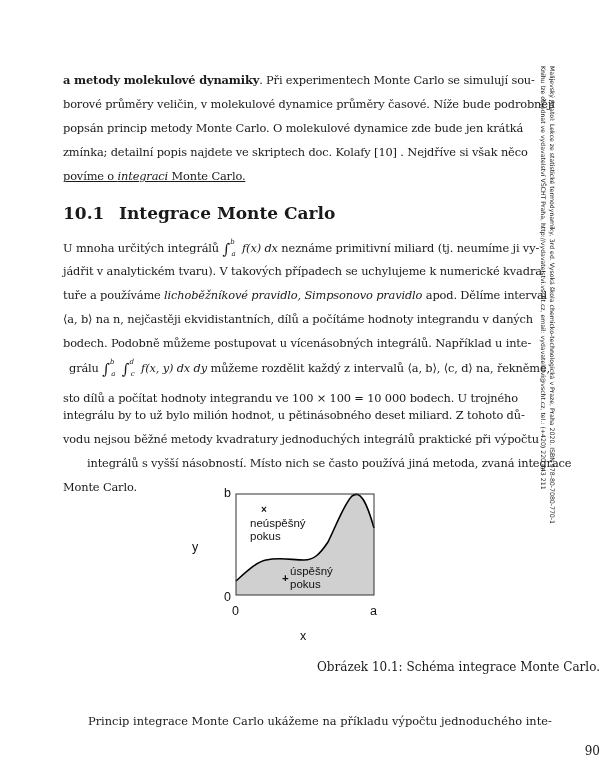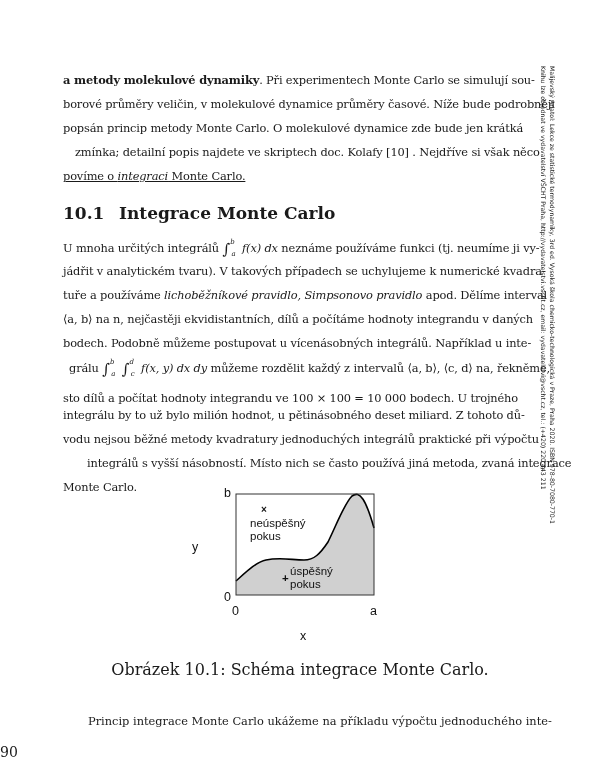--- a/index.html
+++ b/index.html
@@ -18,47 +18,47 @@
   .sup { top:-8px; }
   .sub { top:4px; left:-3px; }
   .math { font-style:italic; }
   .sidebar { position:absolute; left:537px; top:66px; width:20px; height:520px; }
   .sidebar .vt { position:absolute; left:0; top:0; transform-origin:0 0; transform:translate(20px,0) rotate(90deg);
                  font-family:"DejaVu Sans","Liberation Sans",sans-serif; font-size:6.2px; line-height:9px;
                  white-space:nowrap; color:#222; }
   .figure { position:absolute; left:180px; top:480px; width:240px; height:170px; }
   .fig-label { position:absolute; font-family:"Liberation Sans","DejaVu Sans",sans-serif; font-size:12.5px; color:#111; }
   .fig-anno { position:absolute; font-family:"Liberation Sans","DejaVu Sans",sans-serif; font-size:11.5px; line-height:13px; color:#111; }
-  .caption { position:absolute; left:0; width:600px; top:660px; text-align:center; font-size:16px; }
+  .caption { position:absolute; left:0; width:600px; top:660px; text-align:right; font-size:12px; }
   .last-para { position:absolute; left:88px; top:714px; font-size:11.4px; white-space:nowrap; width:409px; text-align:justify; text-align-last:justify; }
-  .pageno { position:absolute; left:0; width:600px; top:744px; text-align:left; font-size:14px; }
+  .pageno { position:absolute; left:0; width:600px; top:744px; text-align:right; font-size:12px; }
 </style>
 </head>
 <body>
 
 <div class="page">
 
   <div class="sidebar">
     <div class="vt">
       <div>Malijevský Anatol: Lekce ze statistické termodynamiky, 3rd ed. Vysoká škola chemicko-technologická v Praze, Praha 2020. ISBN 978-80-7080-770-1</div>
       <div>Knihu lze objednat ve vydavatelství VŠCHT Praha, http://vydavatelstvi.vscht.cz, email: vydavatelstvi@vscht.cz, tel.: (+420) 220 443 211</div>
     </div>
   </div>
 
   <div class="line" style="top:73px;"><span class="b">a metody molekulové dynamiky</span><span>. Při experimentech Monte Carlo se simulují sou-</span></div>
   <div class="line" style="top:97px;">borové průměry veličin, v molekulové dynamice průměry časové. Níže bude podrobněji</div>
   <div class="line" style="top:121px;">popsán princip metody Monte Carlo. O molekulové dynamice zde bude jen krátká</div>
-  <div class="line" style="top:145px;margin-left:12px;">zmínka; detailní popis najdete ve skriptech doc. Kolafy [10] . Nejdříve si však něco</div>
+  <div class="line" style="top:145px;">zmínka; detailní popis najdete ve skriptech doc. Kolafy [10] . Nejdříve si však něco</div>
   <div class="line last" style="top:169px;text-decoration:underline;"><span>povíme o </span><span class="i">integraci</span><span> Monte Carlo.</span></div>
 
   <div class="heading">
     <span class="num">10.1</span><span>Integrace Monte Carlo</span>
   </div>
 
-  <div class="line" style="top:240px;"><span>U mnoha určitých integrálů</span> <span class="int">∫</span><span class="lim sup">b</span><span class="lim sub">a</span> <span class="math">f(x) dx</span> <span>neznáme používáme funkci (tj. neumíme ji vy-</span></div>
+  <div class="line" style="top:240px;"><span>U mnoha určitých integrálů</span> <span class="int">∫</span><span class="lim sup">b</span><span class="lim sub">a</span> <span class="math">f(x) dx</span> <span>neznáme primitivní miliard (tj. neumíme ji vy-</span></div>
   <div class="line" style="top:264px;">jádřit v analytickém tvaru). V takových případech se uchylujeme k numerické kvadra-</div>
   <div class="line" style="top:288px;"><span>tuře a používáme </span><span class="i">lichoběžníkové pravidlo, Simpsonovo pravidlo</span><span> apod. Dělíme interval</span></div>
   <div class="line" style="top:312px;">⟨a, b⟩ na n, nejčastěji ekvidistantních, dílů a počítáme hodnoty integrandu v daných</div>
   <div class="line" style="top:336px;">bodech. Podobně můžeme postupovat u vícenásobných integrálů. Například u inte-</div>
   <div class="line" style="top:360px;margin-left:6px;"><span>grálu</span> <span class="int">∫</span><span class="lim sup">b</span><span class="lim sub">a</span> <span class="int">∫</span><span class="lim sup">d</span><span class="lim sub">c</span> <span class="math">f(x, y) dx dy</span> <span>můžeme rozdělit každý z intervalů ⟨a, b⟩, ⟨c, d⟩ na, řekněme,</span></div>
   <div class="line" style="top:391px;">sto dílů a počítat hodnoty integrandu ve 100 × 100 = 10 000 bodech. U trojného</div>
   <div class="line" style="top:408px;">integrálu by to už bylo milión hodnot, u pětinásobného deset miliard. Z tohoto dů-</div>
   <div class="line" style="top:432px;">vodu nejsou běžné metody kvadratury jednoduchých integrálů praktické při výpočtu</div>
   <div class="line" style="top:456px;margin-left:24px;">integrálů s vyšší násobností. Místo nich se často používá jiná metoda, zvaná integrace</div>
   <div class="line last" style="top:480px;">Monte Carlo.</div>

